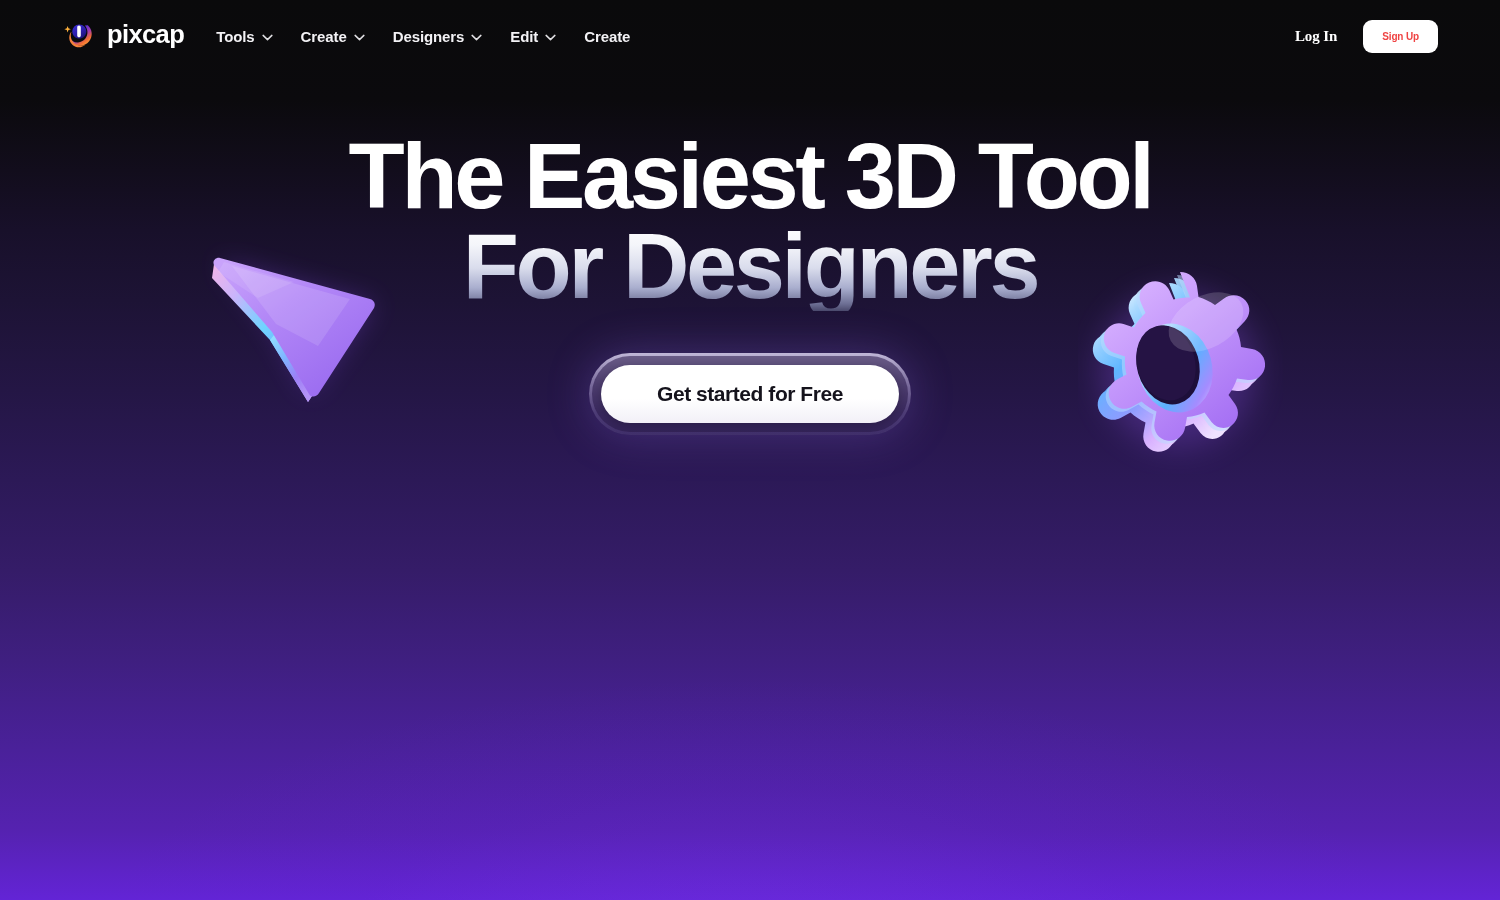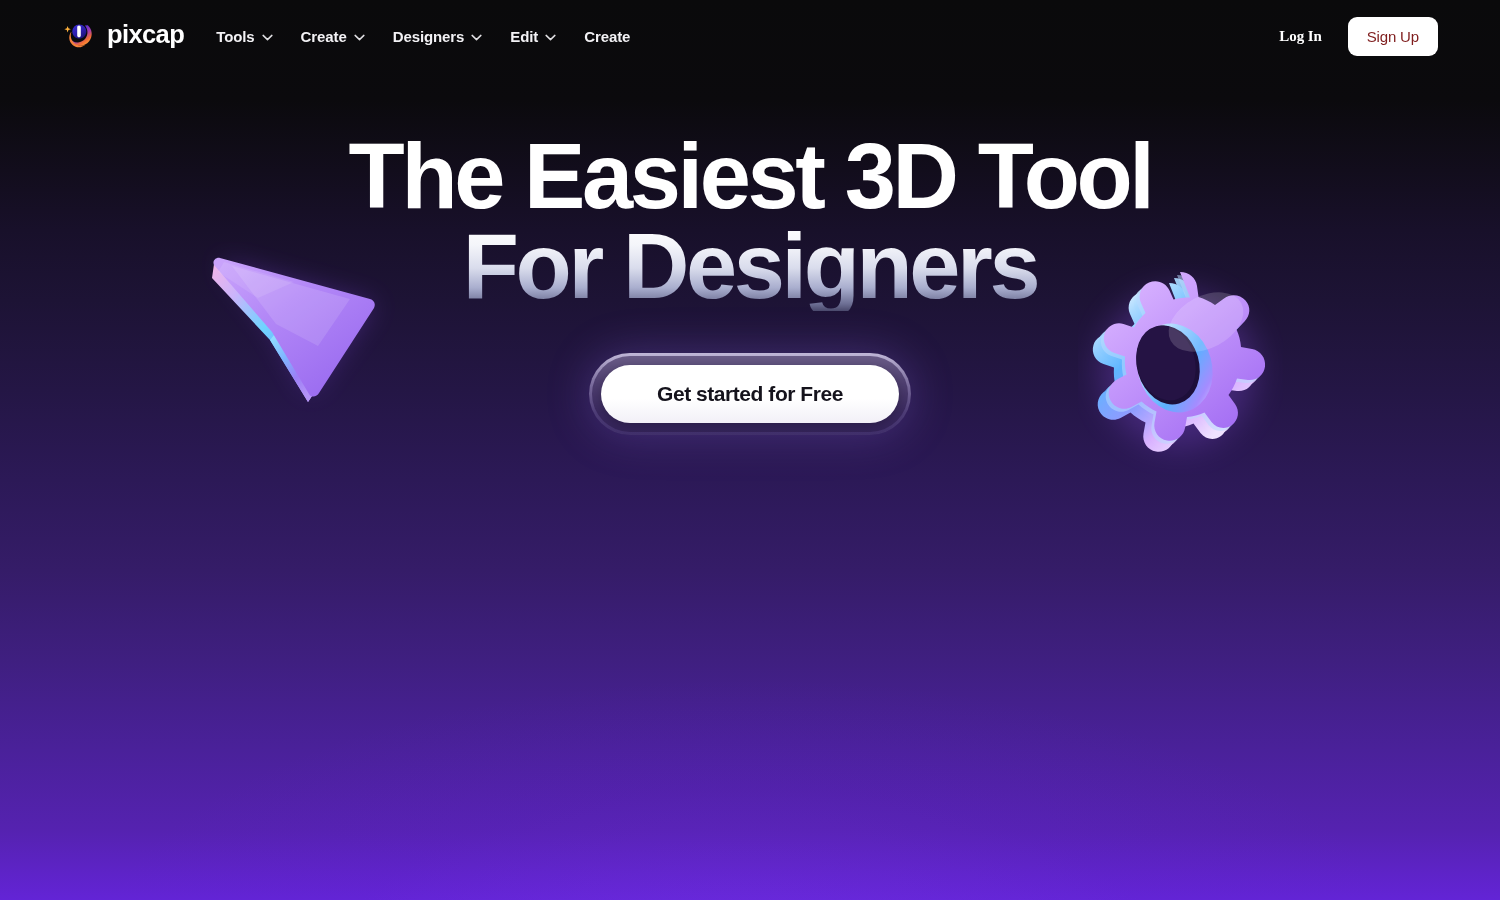--- a/index.html
+++ b/index.html
@@ -125,23 +125,23 @@
     font-weight: 600;
     letter-spacing: -0.1px;
     padding: 9px 18px;
     background: transparent;
     border: none;
     cursor: pointer;
     font-family: Liberation Serif, serif;
   }
   .signup-btn {
     background: #ffffff;
-    color: #7f1d1d;
-    font-size: 15px;
-    font-weight: 400;
+    color: #ef4444;
+    font-size: 10px;
+    font-weight: 700;
     letter-spacing: -0.15px;
     border: none;
     border-radius: 9px;
     padding: 11px 19px;
     cursor: pointer;
     font-family: inherit;
   }
 
   
   .hero {

